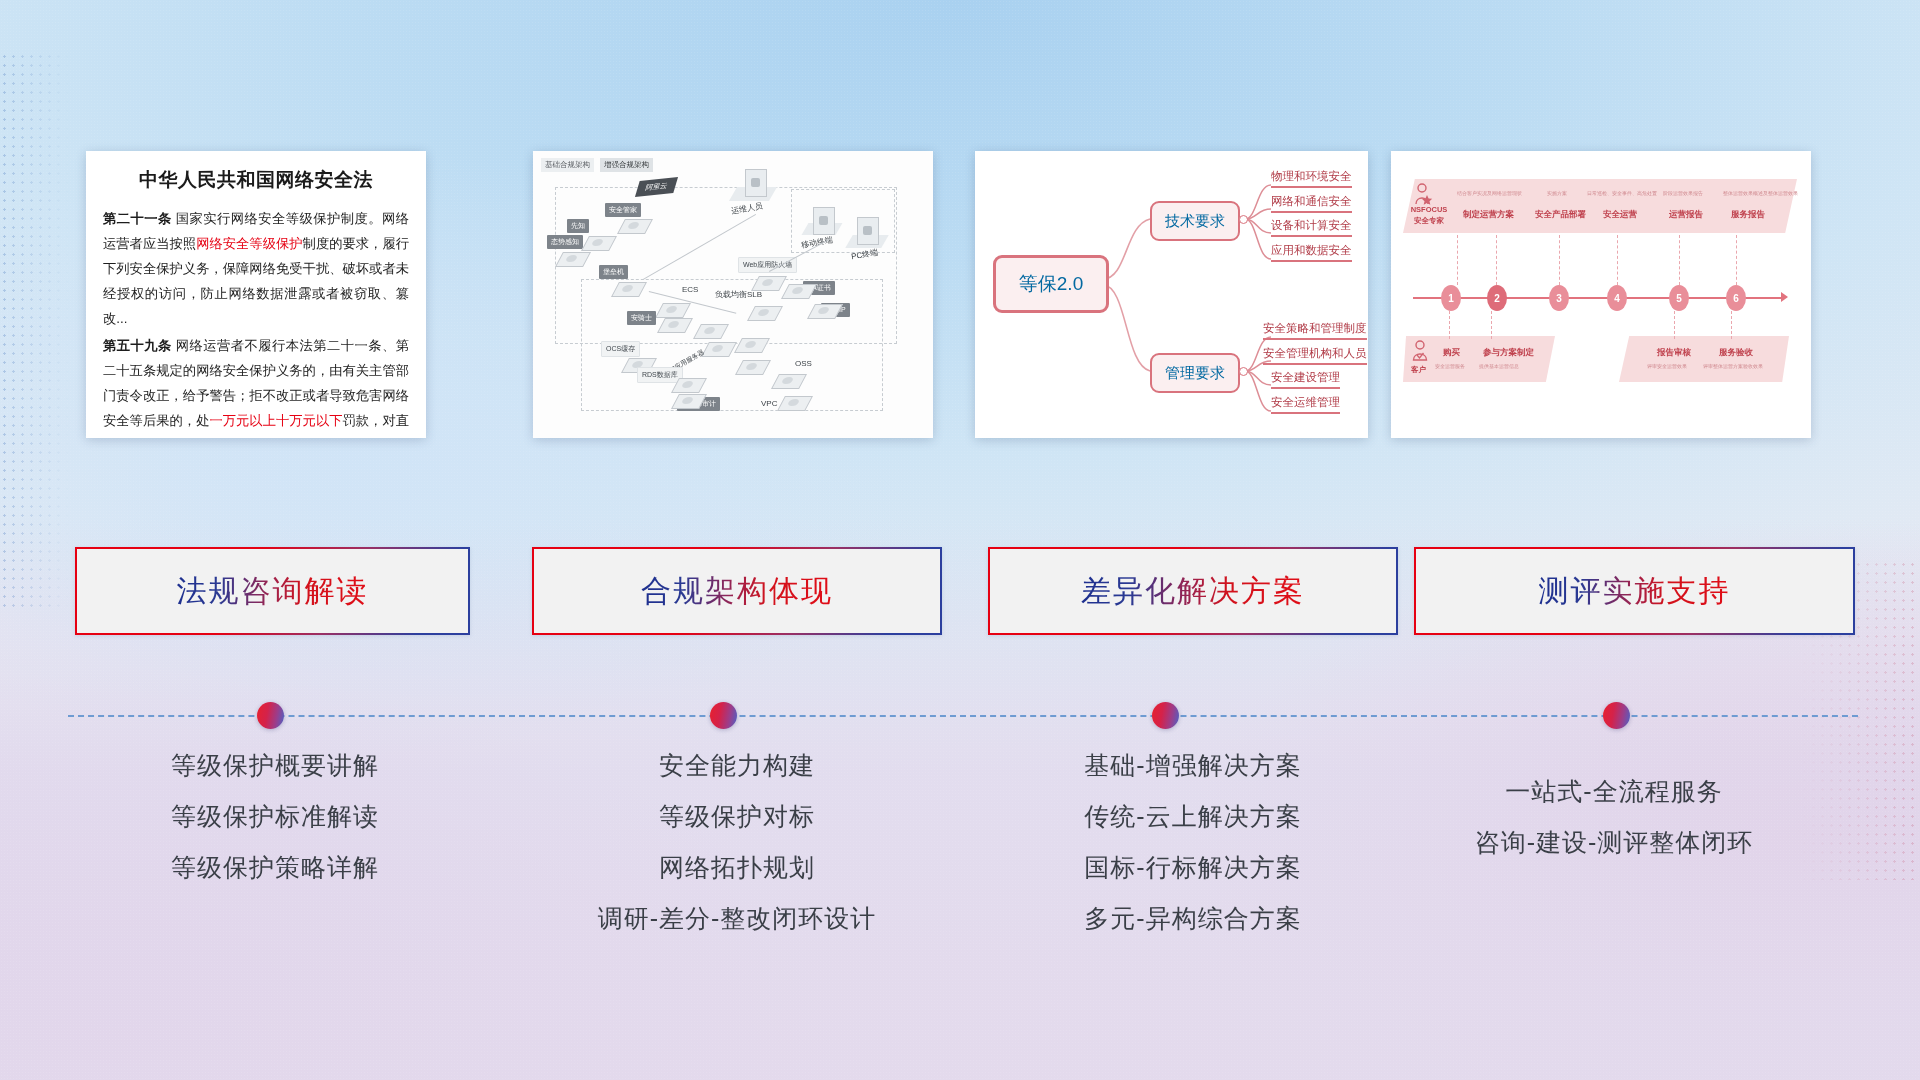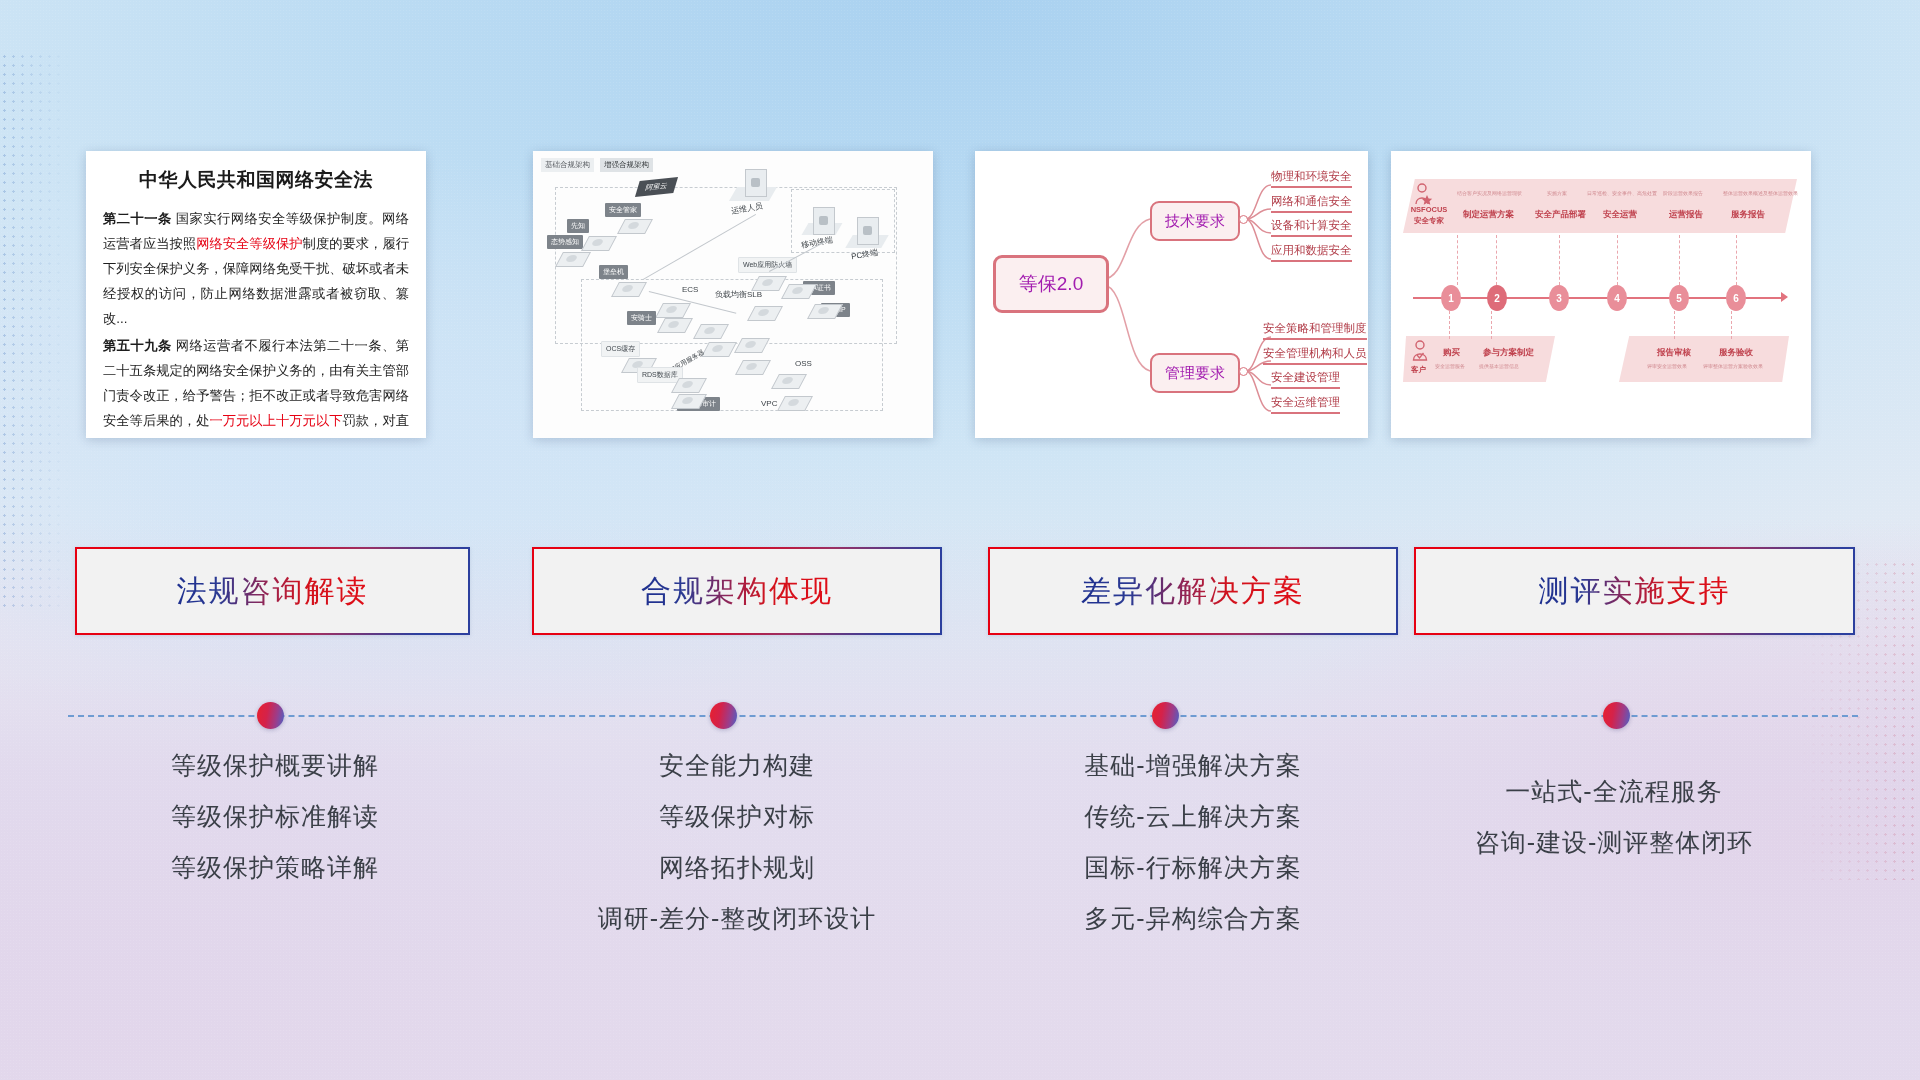--- a/index.html
+++ b/index.html
@@ -70,21 +70,21 @@
   .srv{position:absolute;width:20px;height:26px;background:#e9edf0;border:1px solid #c3c8cd;}
   .srv:after{content:"";position:absolute;left:5px;top:8px;width:9px;height:9px;background:#b9c0c6;border-radius:2px;}
   .plate{position:absolute;background:#e8ecef;transform:skewX(-30deg);}
   .nline{position:absolute;background:#c2c7cc;height:1px;transform-origin:0 0;}
   .netlbl-dark{position:absolute;background:#4a4f55;color:#fff;font-size:7px;padding:3px 8px;
       transform:skewX(-22deg) rotate(-6deg);}
 
   
   .mm{position:relative;width:100%;height:100%;}
   .mm-node{position:absolute;border:2px solid #d9737d;background:#fbeff0;
-           color:#a21caf;font-size:15px;text-align:center;border-radius:9px;
+           color:#0369a1;font-size:15px;text-align:center;border-radius:9px;
            display:flex;align-items:center;justify-content:center;}
   .mm-root{left:18px;top:104px;width:110px;height:52px;font-size:19px;border-width:3px;}
   .mm-b1{left:175px;top:50px;width:86px;height:36px;}
   .mm-b2{left:175px;top:202px;width:86px;height:36px;}
   .mm-leaf{position:absolute;color:#b03a46;font-size:11.5px;white-space:nowrap;
            border-bottom:2px solid #d9737d;padding-bottom:2px;}
   .mm-dot{position:absolute;width:7px;height:7px;border:1px solid #d9737d;border-radius:50%;background:#fff;}
 
   
   .ns{position:relative;width:100%;height:100%;background:#fff;}

